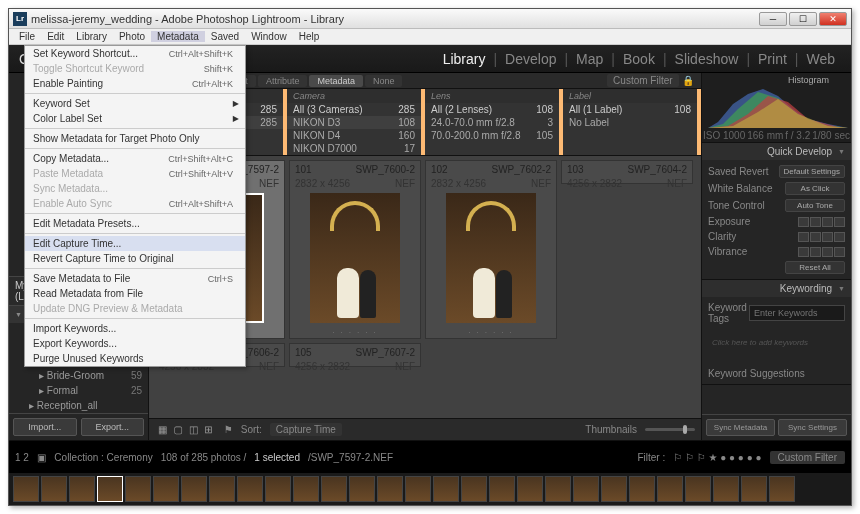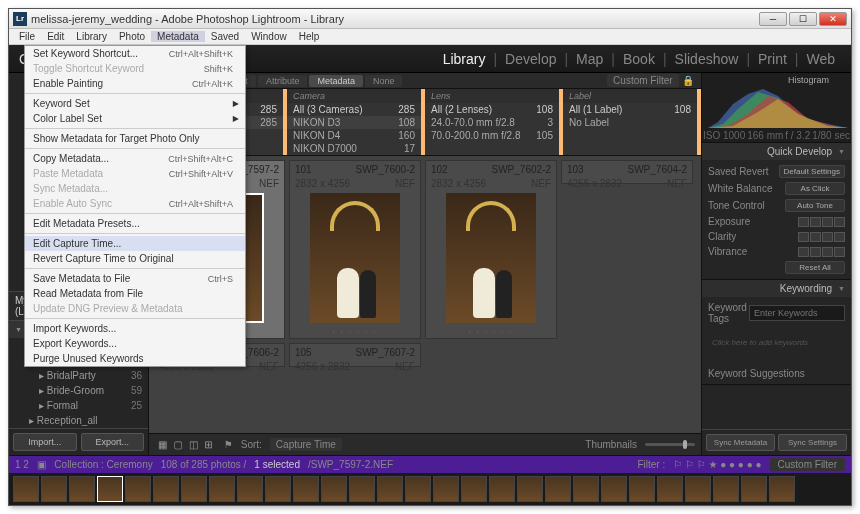--- a/index.html
+++ b/index.html
@@ -60,21 +60,21 @@
 .thumb.sel .img{border:2px solid #fff}
 .thumb .img .arch{position:absolute;top:8px;left:50%;transform:translateX(-50%);width:50px;height:30px;border:4px solid #d4b050;border-bottom:none;border-radius:25px 25px 0 0}
 .thumb .img .bride{position:absolute;bottom:5px;left:30%;width:22px;height:50px;background:#f0ead8;border-radius:10px 10px 4px 4px}
 .thumb .img .groom{position:absolute;bottom:5px;left:55%;width:16px;height:48px;background:#222;border-radius:8px 8px 2px 2px}
 .thumb .dots{text-align:center;color:#777;font-size:7px;letter-spacing:2px;padding:2px}
 .thumb.short{height:24px}
 .toolbar{height:22px;background:#2a2a2a;border-top:1px solid #111;display:flex;align-items:center;padding:0 6px;color:#888;font-size:9px;gap:8px}
 .toolbar .icons span{padding:0 3px;color:#999}
 .toolbar .slider{width:50px;height:3px;background:#555;border-radius:2px;position:relative}
 .toolbar .slider::after{content:"";position:absolute;right:8px;top:-3px;width:4px;height:9px;background:#aaa;border-radius:2px}
-.pathbar{height:18px;background:#4c1d95;display:flex;align-items:center;padding:8px 6px;color:#888;font-size:9px;border-top:1px solid #111;gap:8px}
+.pathbar{height:18px;background:#000000;display:flex;align-items:center;padding:16px 6px;color:#888;font-size:9px;border-top:1px solid #111;gap:8px}
 .filmstrip{height:32px;background:#1a1a1a;display:flex;align-items:center;padding:2px 4px;gap:2px;overflow:hidden}
 .fs-thumb{width:26px;height:26px;background:linear-gradient(#4a3520,#6b4a28);border:1px solid #444;flex-shrink:0}
 .fs-thumb.sel{border-color:#fff}
 .right-panel{width:150px;background:#252525;display:flex;flex-direction:column;border-left:1px solid #111}
 .histogram{height:70px;background:#1e1e1e;position:relative;border-bottom:1px solid #111}
 .histogram .title{position:absolute;top:2px;right:22px;color:#aaa;font-size:9px}
 .histo-svg{position:absolute;bottom:14px;left:6px;right:6px;height:44px}
 .histo-info{position:absolute;bottom:1px;left:0;right:0;display:flex;justify-content:space-around;color:#666;font-size:7px}
 .panel-section{border-bottom:1px solid #111}
 .panel-hdr{background:#2e2e2e;padding:3px 6px;color:#bbb;font-size:10px;text-align:right;display:flex;justify-content:space-between;align-items:center}

